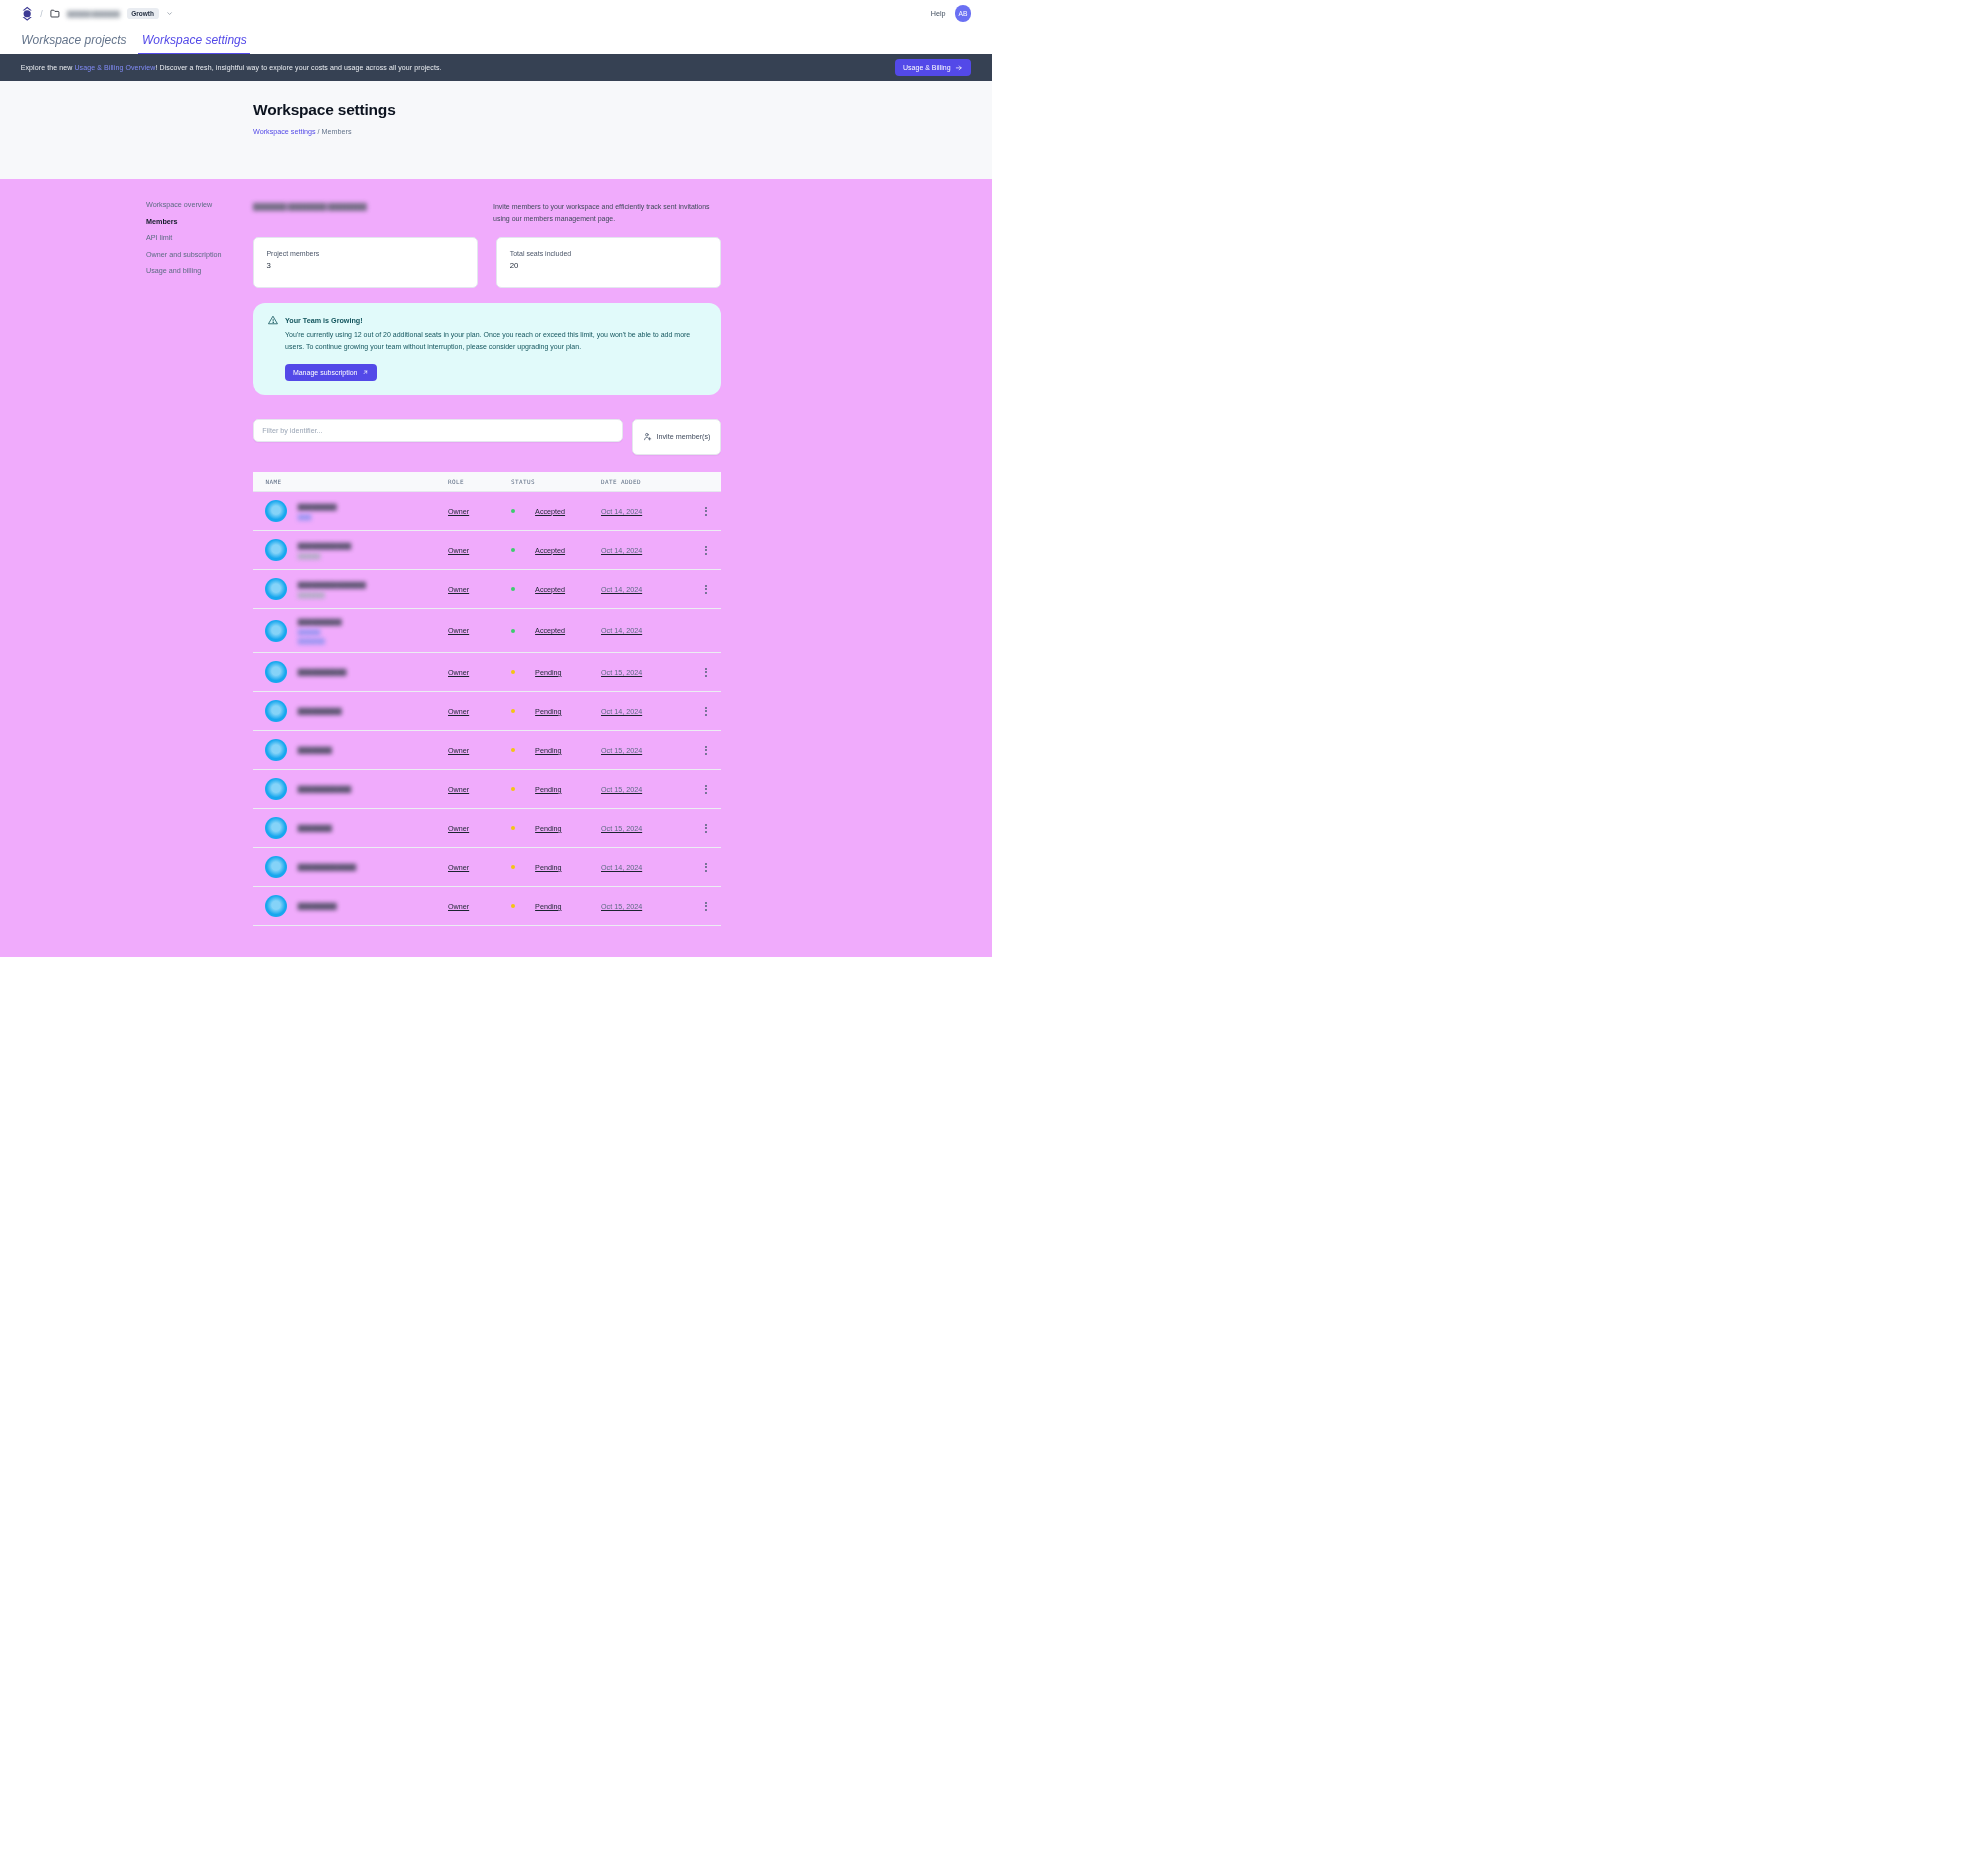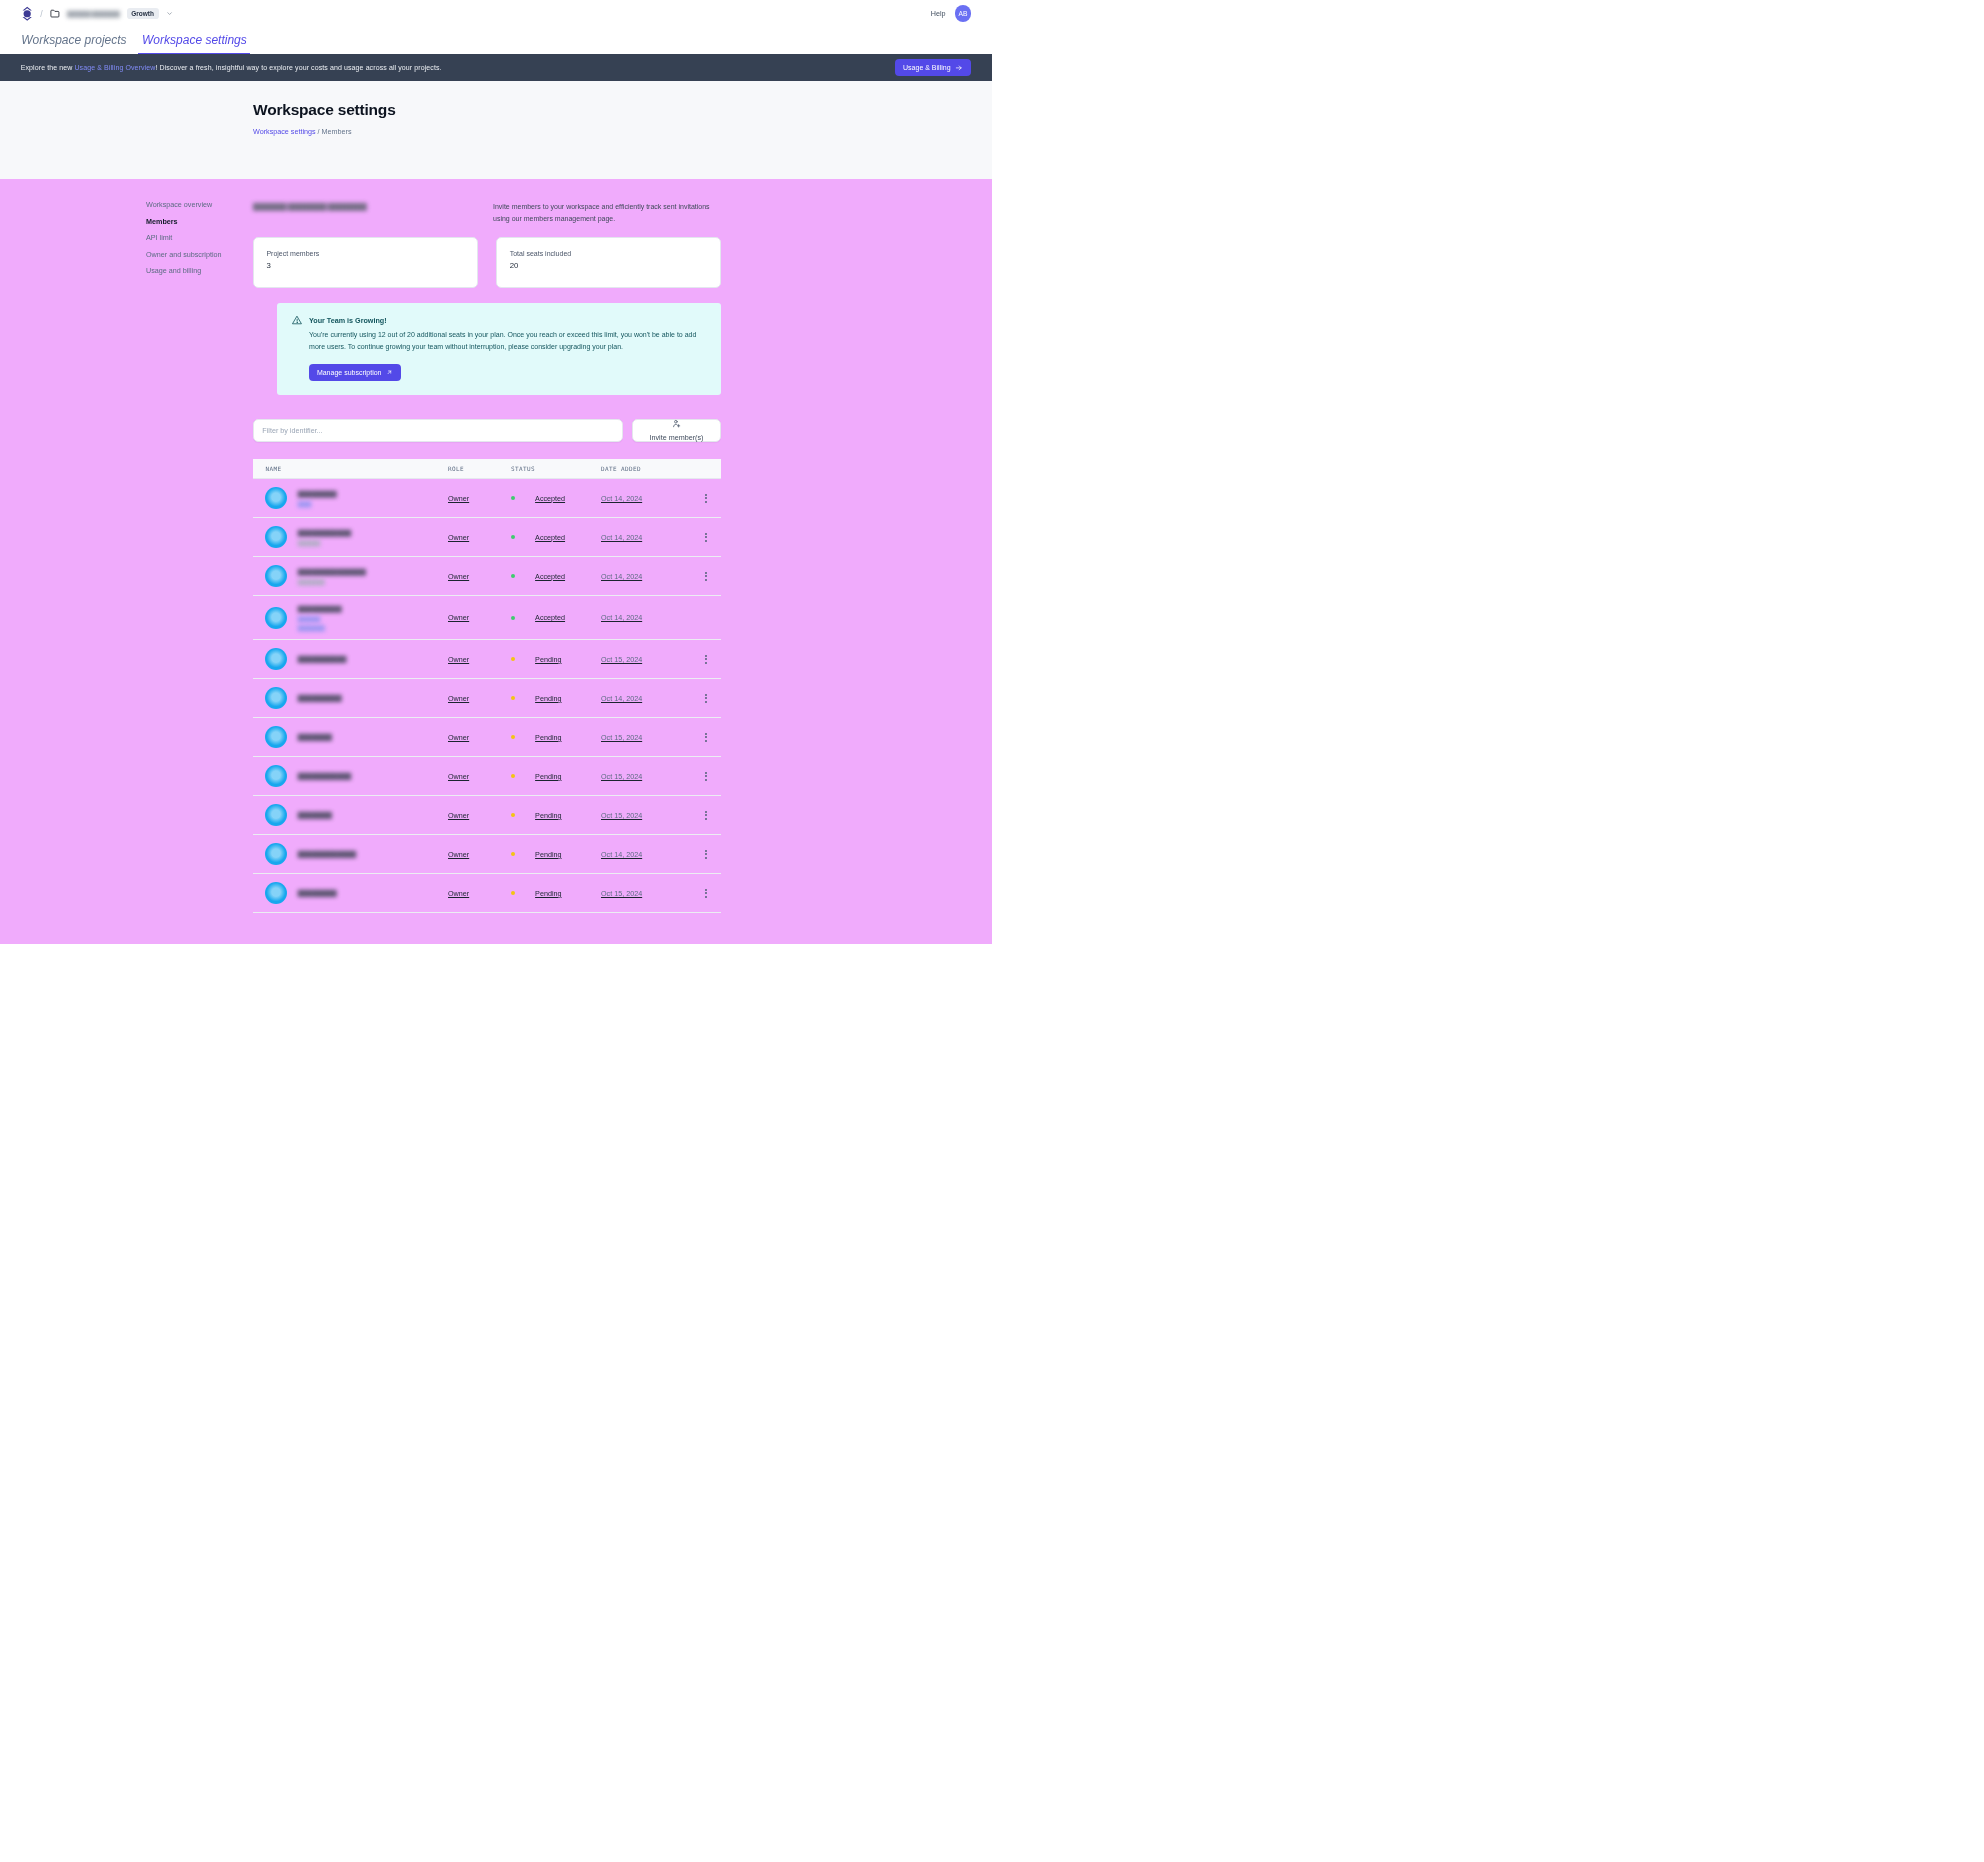--- a/index.html
+++ b/index.html
@@ -63,36 +63,36 @@
 
   .sec-top { display:flex; justify-content:space-between; min-height:24px; }
   .sec-heading { font-size:7.8px; color:#5a616c; letter-spacing:-0.5px; padding-top:1px; }
   .sec-desc { width:228px; font-size:7px; line-height:1.65; color:#3f4a5a; }
 
   .stats { display:flex; gap:18.6px; margin-top:12.4px; }
   .stat-card { flex:1; border:0.5px solid #e3e7ee; border-radius:5.2px; padding:11.4px 12.4px; height:51px; background:#fff; }
   .stat-label { font-size:7px; color:#4a5568; }
   .stat-value { font-size:7.8px; color:#1f2937; margin-top:4.7px; }
 
-  .alert { margin-top:14.5px; background:var(--alert-bg); border-radius:3px; padding:12.4px 14.5px 13.4px; color:var(--alert-text);margin-left:24px; }
+  .alert { margin-top:14.5px; background:var(--alert-bg); border-radius:12px; padding:12.4px 14.5px 13.4px; color:var(--alert-text); }
   .alert-head { display:flex; align-items:center; gap:7.2px; }
   .alert-head svg { flex:none; display:block; }
   .alert-title { font-size:7.2px; font-weight:700; }
   .alert-body { margin:3.6px 0 0 17.6px; max-width:433px; font-size:7px; line-height:1.75; }
   .alert-btn { margin:10.3px 0 0 17.6px; display:inline-flex; align-items:center; gap:4.7px; background:var(--accent); color:#fff;
                border:none; cursor:pointer; font-family:inherit; font-size:7px; font-weight:500; padding:5.2px 7.8px; border-radius:4.1px; }
   .alert-btn svg { display:block; }
 
   .filter-row { display:flex; margin-top:24px; gap:9.3px; }
   .filter-input { flex:1; height:23px; border:0.5px solid #e5e8ee; border-radius:5.2px; padding:0 8.3px;
                   font-family:inherit; font-size:7.2px; color:#1b2430; background:#fff; box-shadow:0 0.5px 1px rgba(16,24,40,.04); }
   .filter-input::placeholder { color:#9aa5b5; }
-  .invite-btn { width:89px; height:23px; display:flex; align-items:center; justify-content:center; gap:4.7px;
+  .invite-btn { width:89px; height:36px; display:flex; align-items:center; justify-content:center; gap:4.7px;
                 background:#fff; border:0.5px solid #e4e7ec; border-radius:5.2px; cursor:pointer;
-                font-family:inherit; font-size:7.2px; color:#3f4a5c; box-shadow:0 0.5px 1px rgba(16,24,40,.04);flex-direction:column; }
+                font-family:inherit; font-size:7.2px; color:#3f4a5c; box-shadow:0 0.5px 1px rgba(16,24,40,.04); }
   .invite-btn svg { display:block; }
 
   
   .table { margin-top:17.6px; }
   .thead, .trow { display:grid; grid-template-columns:195px 63px 90px 90px 1fr; align-items:center; }
   .thead { background:#f8f9fb; height:20px; border-bottom:0.5px solid #e5e8ee;
            font-family:"DejaVu Sans Mono", monospace; font-size:6px; letter-spacing:0.4px; color:#5b6b82; }
   .thead .th-name { padding-left:12.4px; }
   .trow { min-height:39px; border-bottom:0.5px solid #ebeef2;text-decoration:underline; }
   .trow.tall { min-height:44px; }

